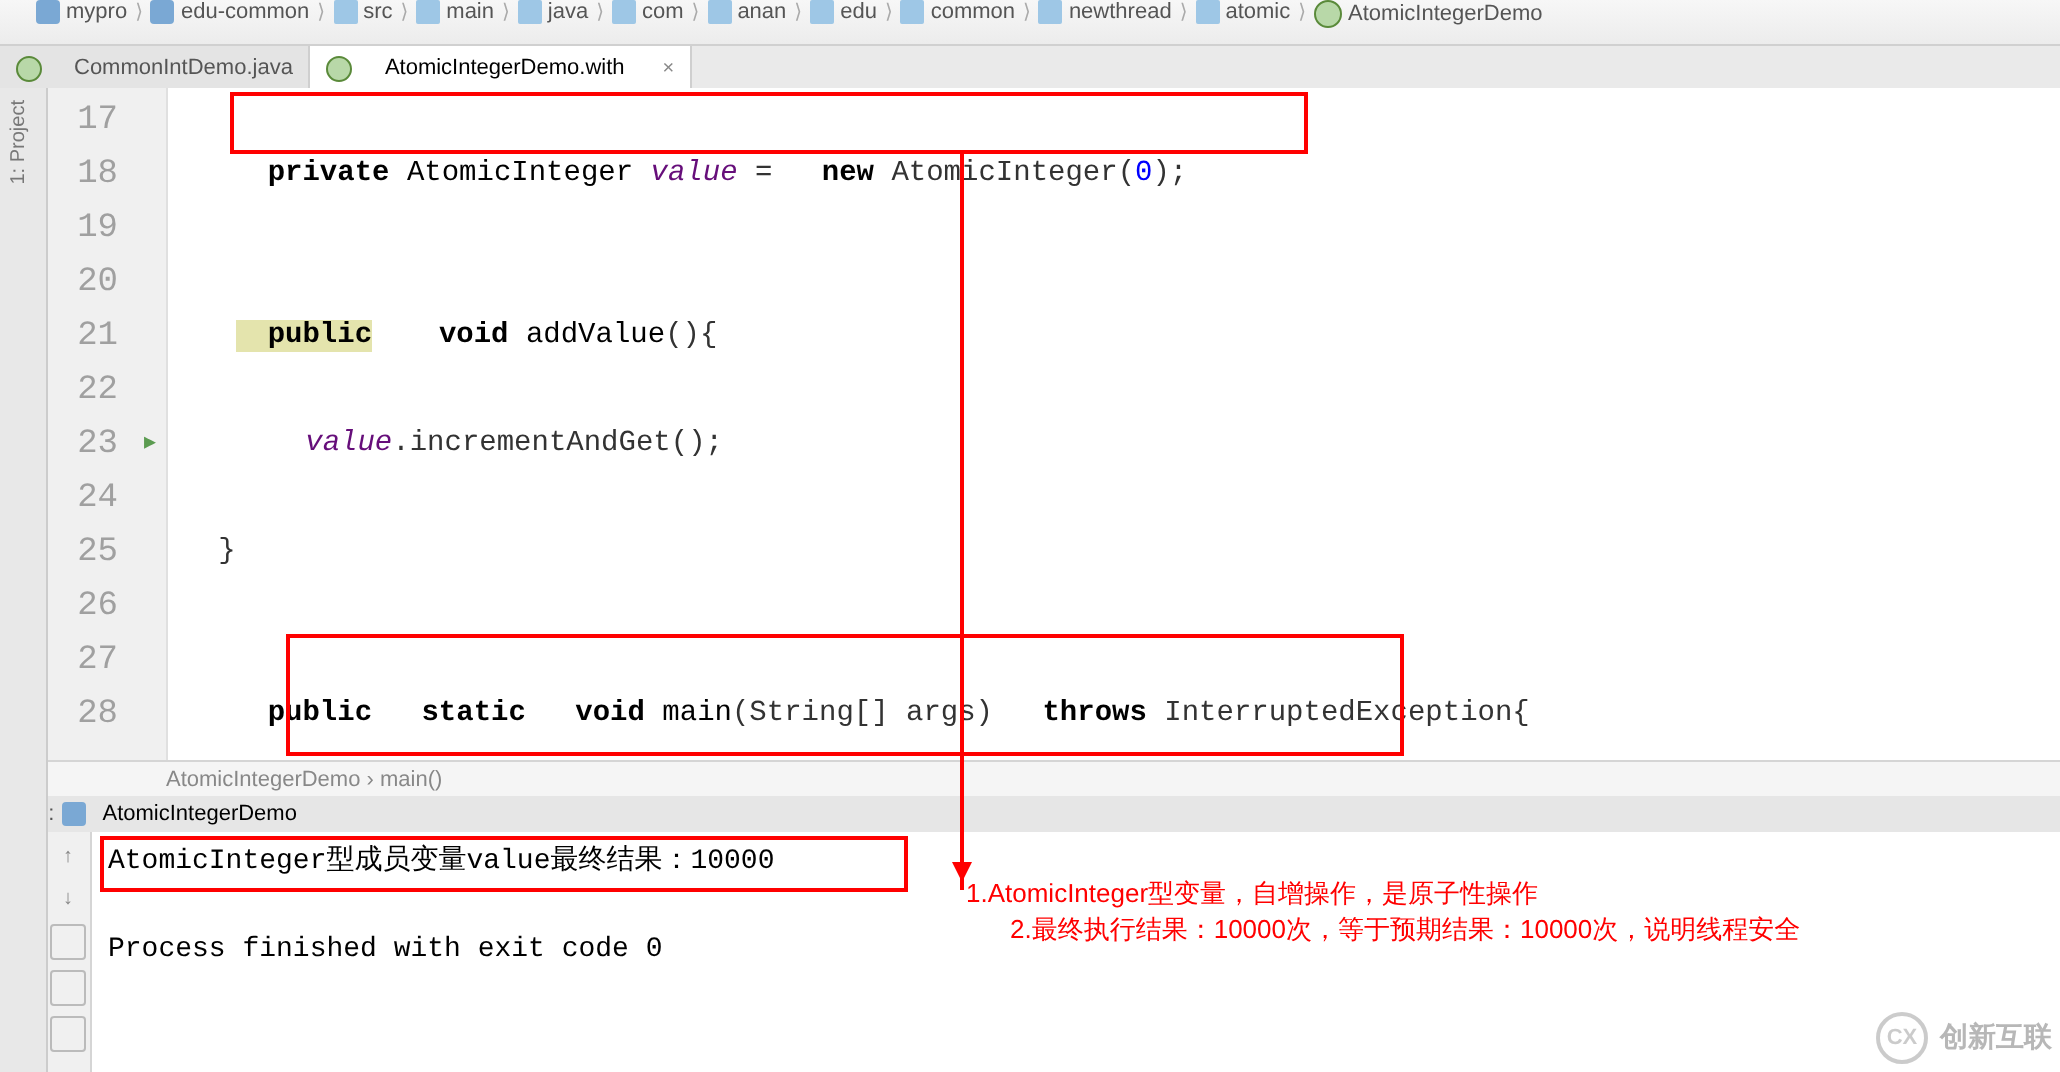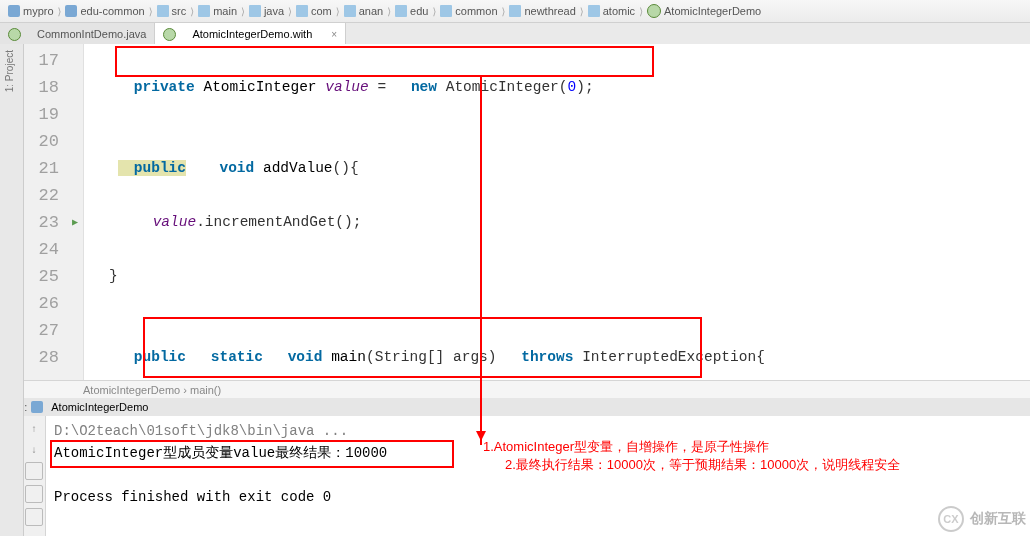--- a/index.html
+++ b/index.html
@@ -9,25 +9,25 @@
     height: 536px;
     font-family: "Segoe UI", Arial, sans-serif;
     font-size: 12px;
     background: #f2f2f2;
     color: #333;
     overflow: hidden;
   }
   
   .breadcrumb-bar {
     display: flex;
-    align-items: center;
+    align-items: flex-start;
     height: 22px;
     background: linear-gradient(#f7f7f7, #ececec);
     border-bottom: 1px solid #d0d0d0;
-    padding: 0 6px;
+    padding: 0 16px;
     font-size: 11px;
     overflow: hidden;
   }
   .bc-item {
     display: flex;
     align-items: center;
     color: #555;
     white-space: nowrap;
     padding: 0 2px;
   }
@@ -124,21 +124,21 @@
   .gutter .run-gut { position:relative; }
 
   .code {
     position:absolute;
     top:0; left:60px; right:0; bottom:0;
     padding-top:3px;
     font-size:14.5px;
     line-height:27px;
     white-space:pre;
   }
-  .kw   { color:#0369a1; font-weight:bold;padding-left:16px; }
+  .kw   { color:#000000; font-weight:bold;padding-left:16px; }
   .type { color:#000000; }
   .hl   { background:#e4e4ad; }
   .num  { color:#0000ff; }
   .fn   { color:#000000; }
   .purple { color:#660e7a; font-style:italic; }
 
   .redbox {
     position:absolute;
     border:2px solid #ff0000;
     pointer-events:none;
@@ -380,21 +380,20 @@
     <div class="tbtn">✕</div>
   </div>
   <div class="run-tool-b">
     <div class="tbtn">↑</div>
     <div class="tbtn">↓</div>
     <div class="tbtn sq"></div>
     <div class="tbtn sq"></div>
     <div class="tbtn sq"></div>
   </div>
   <div class="console">
-    <div style="color:#808080;">D:\O2teach\01soft\jdk8\bin\java ...</div>
     <div style="position:relative;">
       <span style="color:#000;">AtomicInteger型成员变量value最终结果：10000</span>
       <div class="redbox" style="top:-2px; left:-4px; width:400px; height:24px;"></div>
     </div>
     <div style="height:22px;"></div>
     <div style="color:#000;">Process finished with exit code 0</div>
   </div>
 </div>
 
 <div class="red-arrow" style="top:75px; left:480px; height:370px;"></div>

